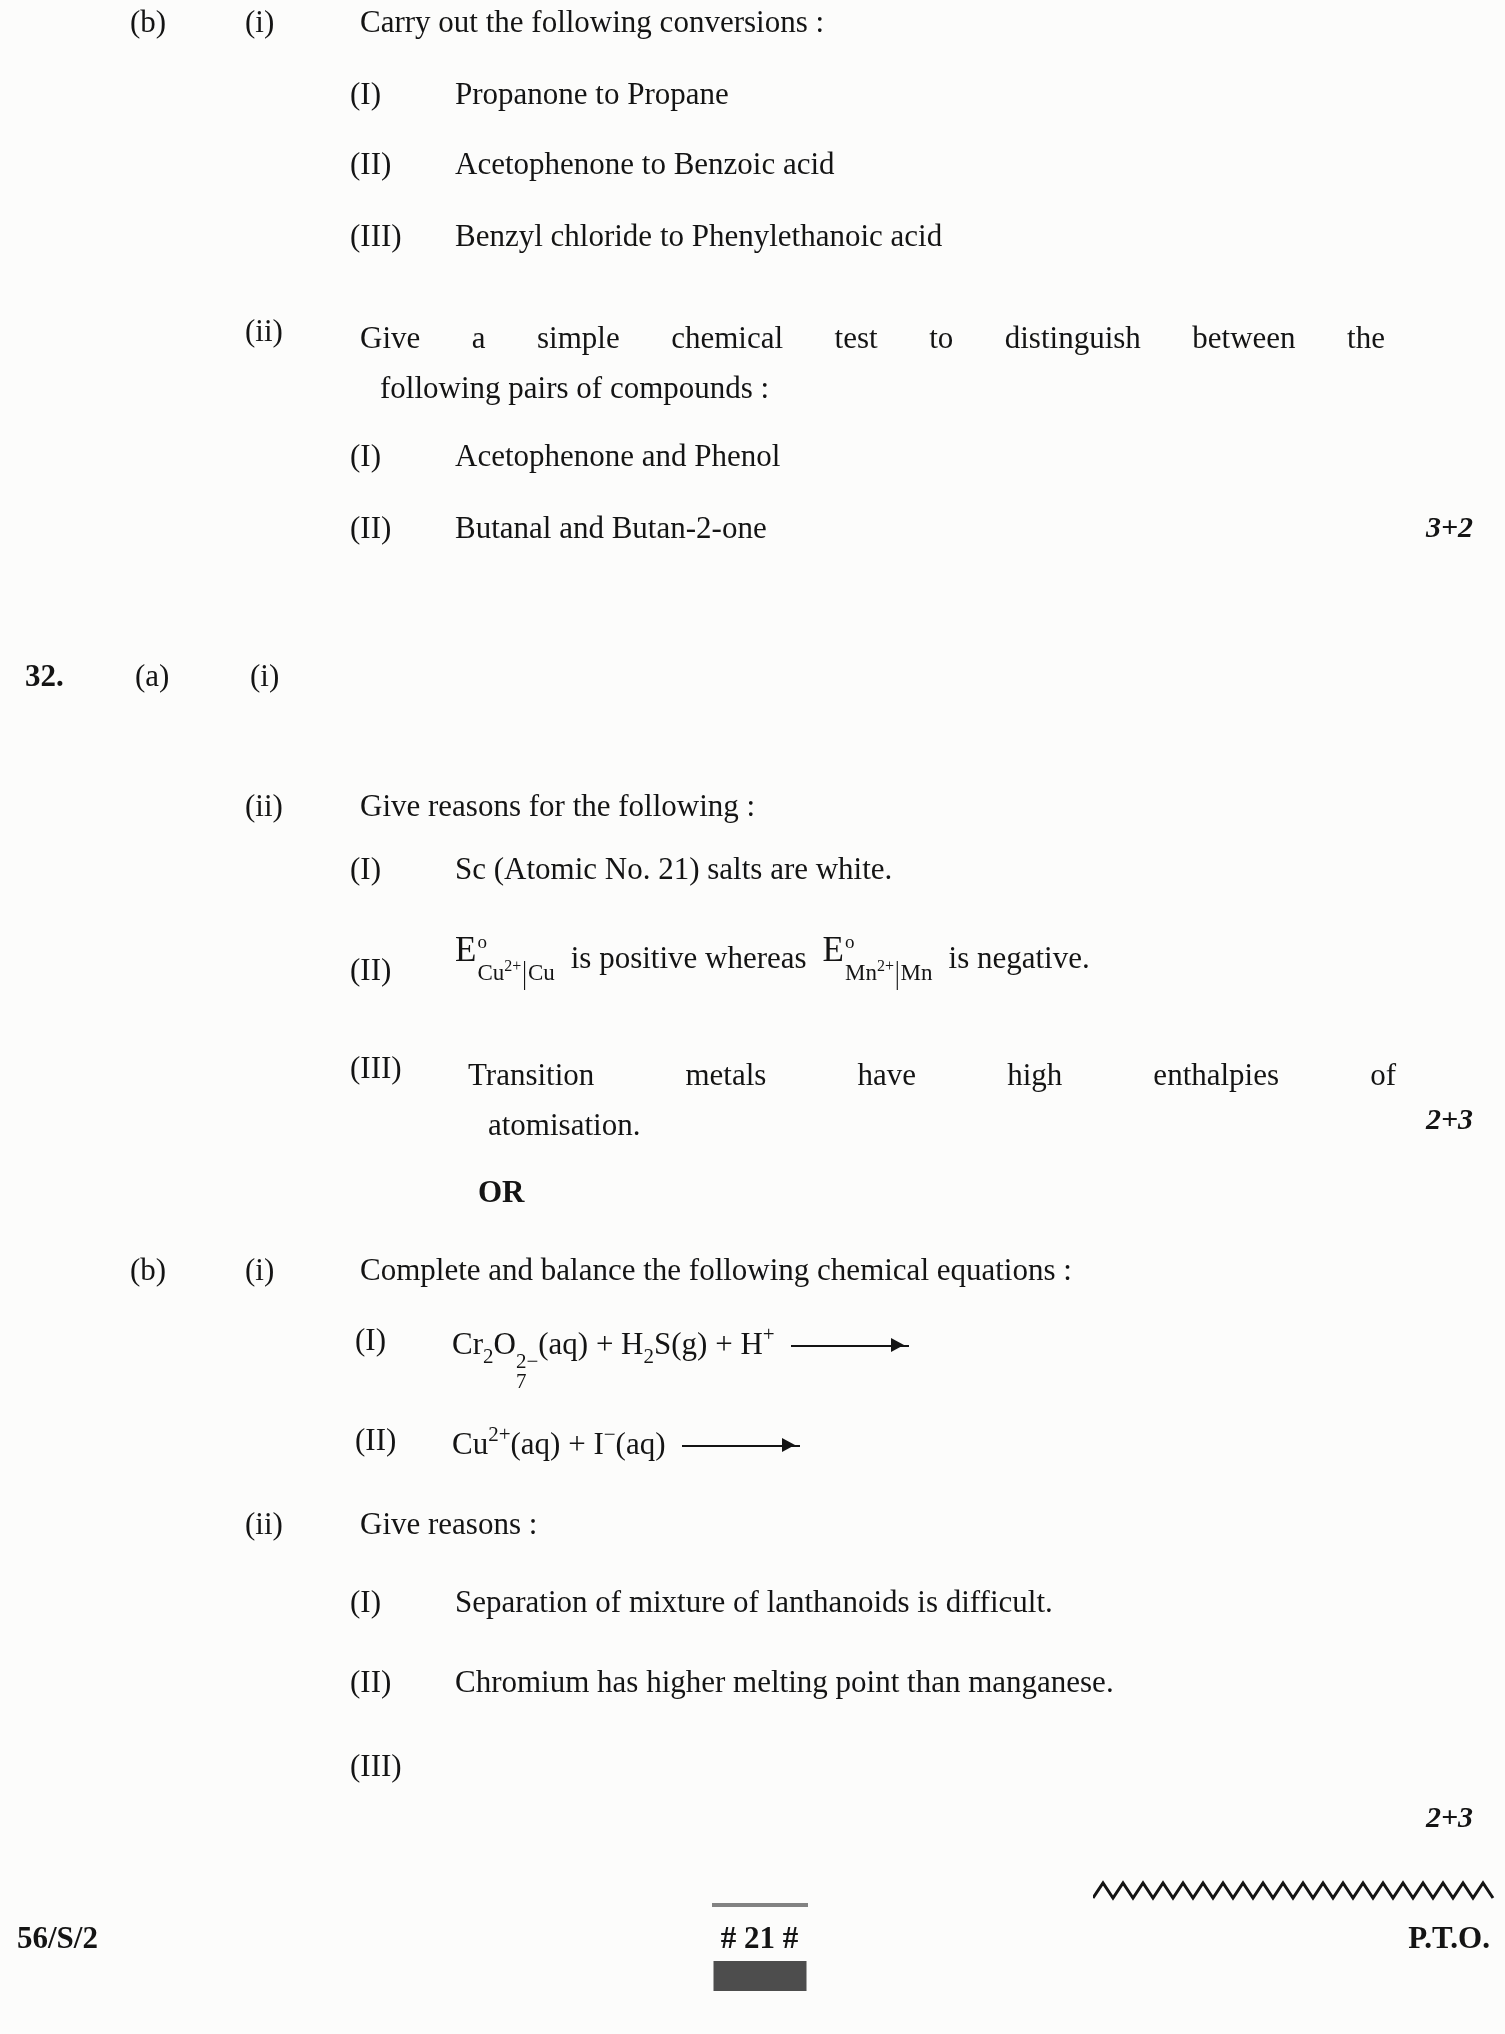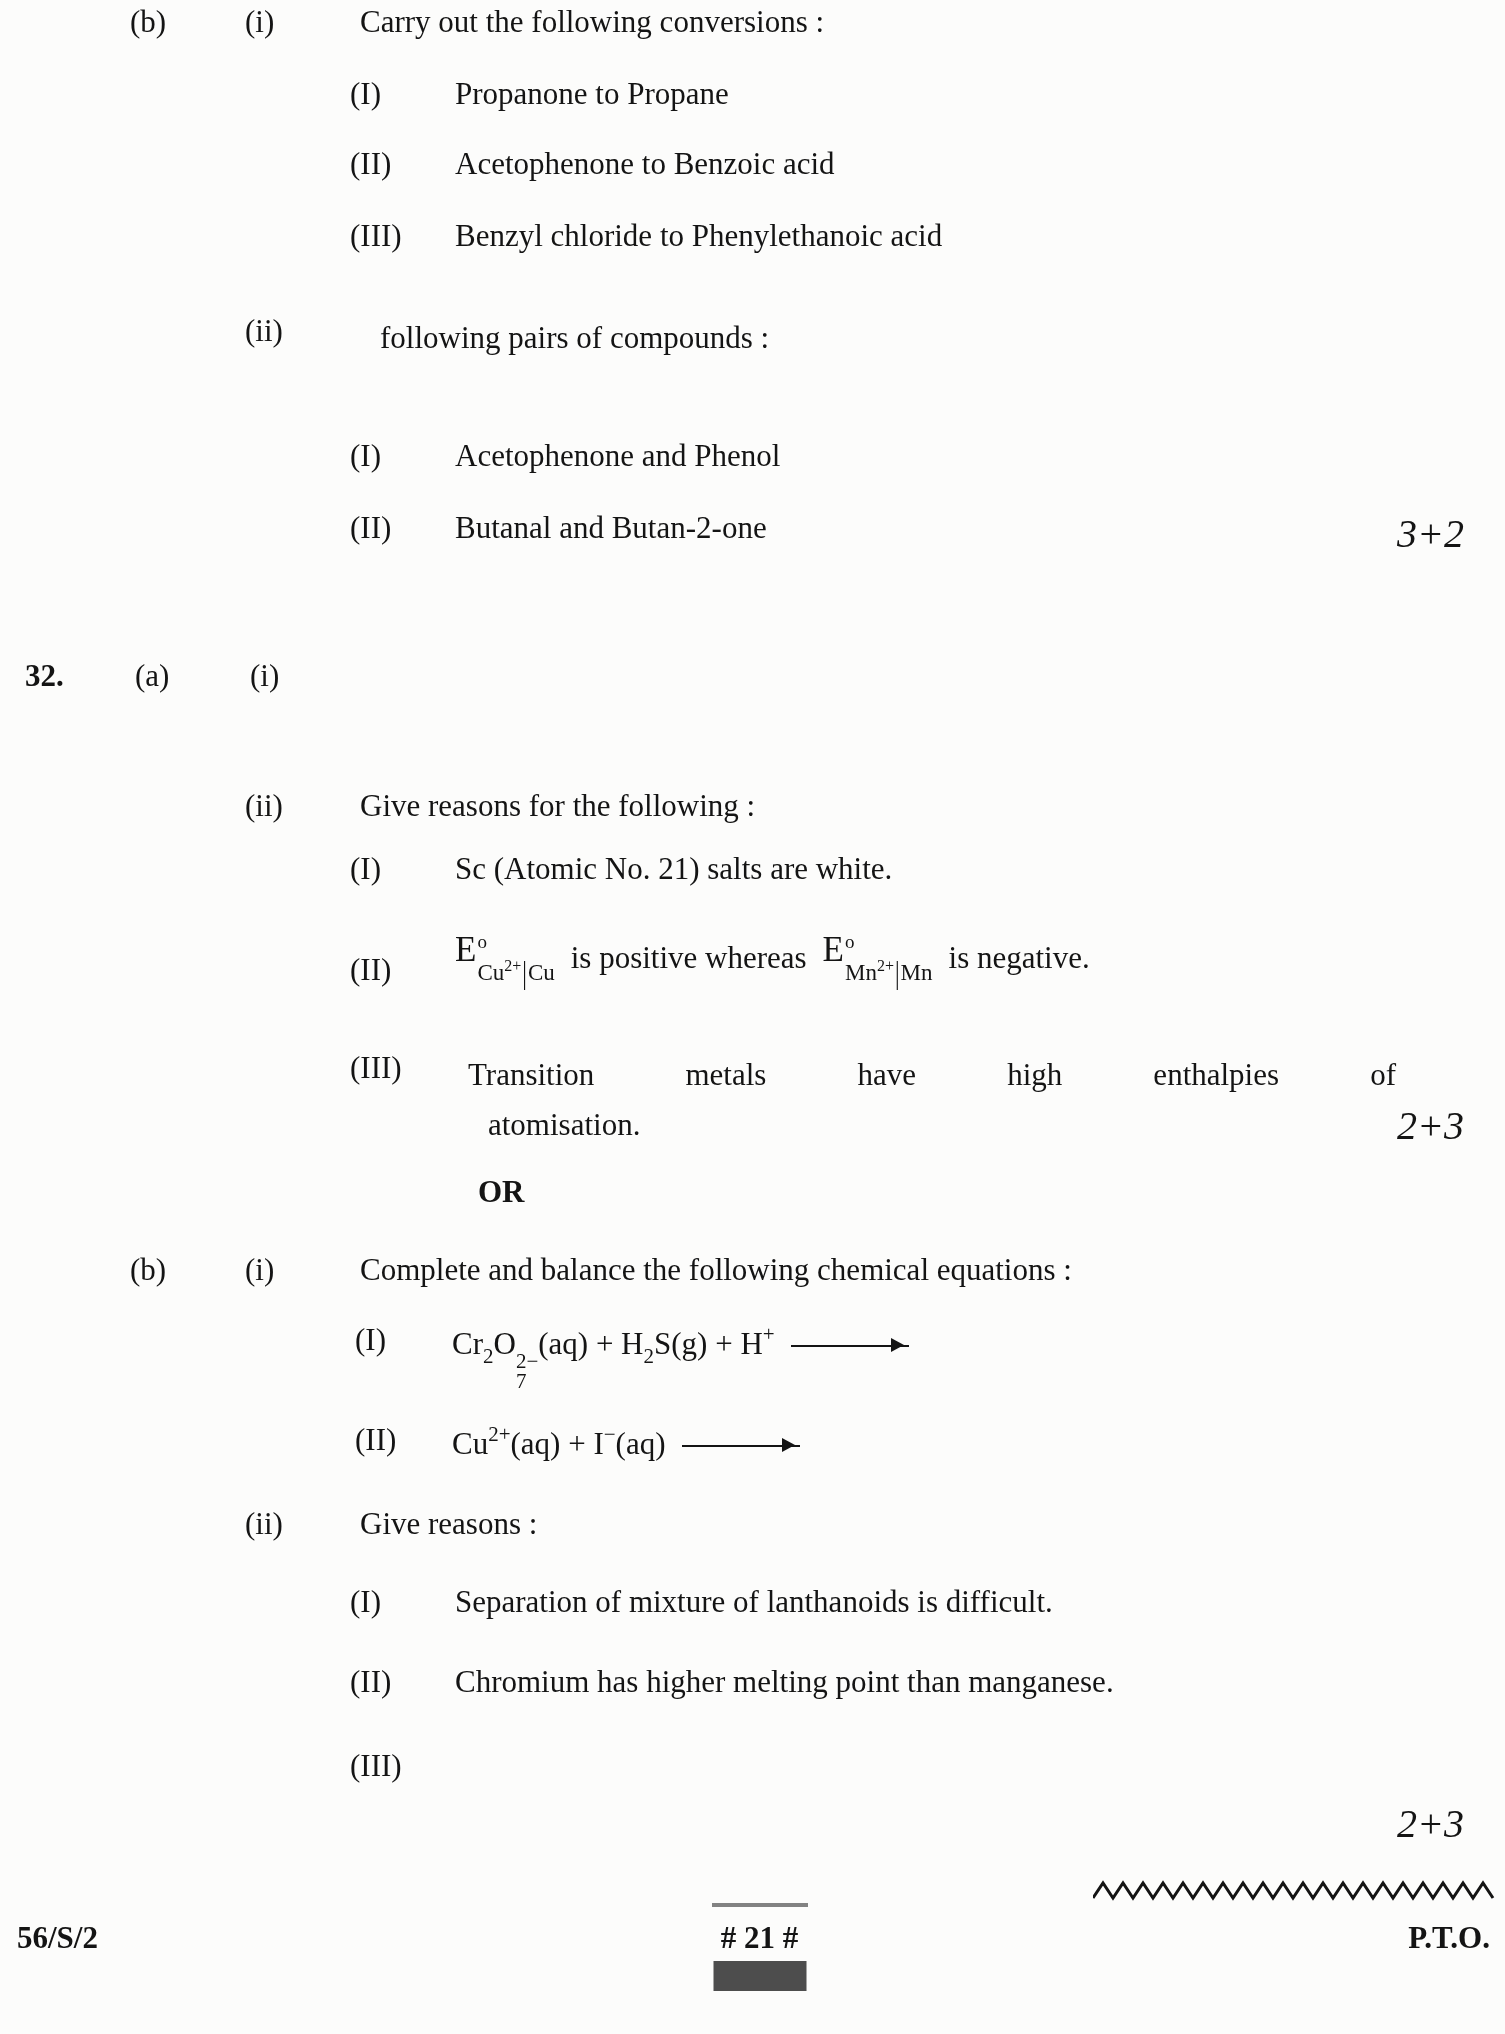--- a/index.html
+++ b/index.html
@@ -11,21 +11,21 @@
   .abs{position:absolute;}
   .lbl{position:absolute;white-space:nowrap;}
   .x25{left:25px;} .x130{left:130px;} .x135{left:135px;} .x245{left:245px;}
   .x250{left:250px;} .x350{left:350px;} .x355{left:355px;} .x360{left:360px;}
   .x455{left:455px;} .x460{left:452px;} .x478{left:478px;}
   .bold{font-weight:bold;}
   .para{position:absolute;left:360px;width:1025px;line-height:50px;}
   .para2{position:absolute;left:468px;width:928px;line-height:50px;}
   .jline{text-align:justify;text-align-last:justify;}
   .nline{text-align:left;margin-left:20px;}
-  .marks{position:absolute;right:41px;font-style:italic;font-weight:400;font-size:40px;white-space:nowrap;}
+  .marks{position:absolute;right:32px;font-style:italic;font-weight:700;font-size:30px;white-space:nowrap;}
   .sub{font-size:21px;vertical-align:-9px;}
   .sup{font-size:21px;vertical-align:13px;}
   .ss{display:inline-flex;flex-direction:column;line-height:1;vertical-align:-14px;font-size:21px;}
   .ss span{line-height:0.95;}
   .eqtxt{font-size:31px;white-space:nowrap;}
   .rxn-arrow{display:inline-block;position:relative;width:118px;height:2.5px;background:#141414;margin-left:16px;vertical-align:7px;}
   .rxn-arrow::after{content:"";position:absolute;right:-2px;top:-7px;width:0;height:0;border:7.5px solid transparent;border-left:13px solid #141414;}
   .erow{position:absolute;left:455px;display:flex;align-items:center;gap:16px;white-space:nowrap;}
   .ecell{display:inline-flex;align-items:flex-start;line-height:1;}
   .esym{font-size:35px;line-height:1;}
@@ -60,20 +60,21 @@
   </div>
   <div class="abs" style="top:218px;width:100%;">
     <span class="lbl x350">(III)</span>
     <span class="lbl x455">Benzyl chloride to Phenylethanoic acid</span>
   </div>
 
   <div class="abs" style="top:313px;width:100%;">
     <span class="lbl x245">(ii)</span>
   </div>
   <div class="para" style="top:313px;">
+    <div class="jline">Give a simple chemical test to distinguish between the</div>
     <div class="nline">following pairs of compounds :</div>
   </div>
 
   <div class="abs" style="top:438px;width:100%;">
     <span class="lbl x350">(I)</span>
     <span class="lbl x455">Acetophenone and Phenol</span>
   </div>
   <div class="abs" style="top:510px;width:100%;">
     <span class="lbl x350">(II)</span>
     <span class="lbl x455">Butanal and Butan-2-one</span>

